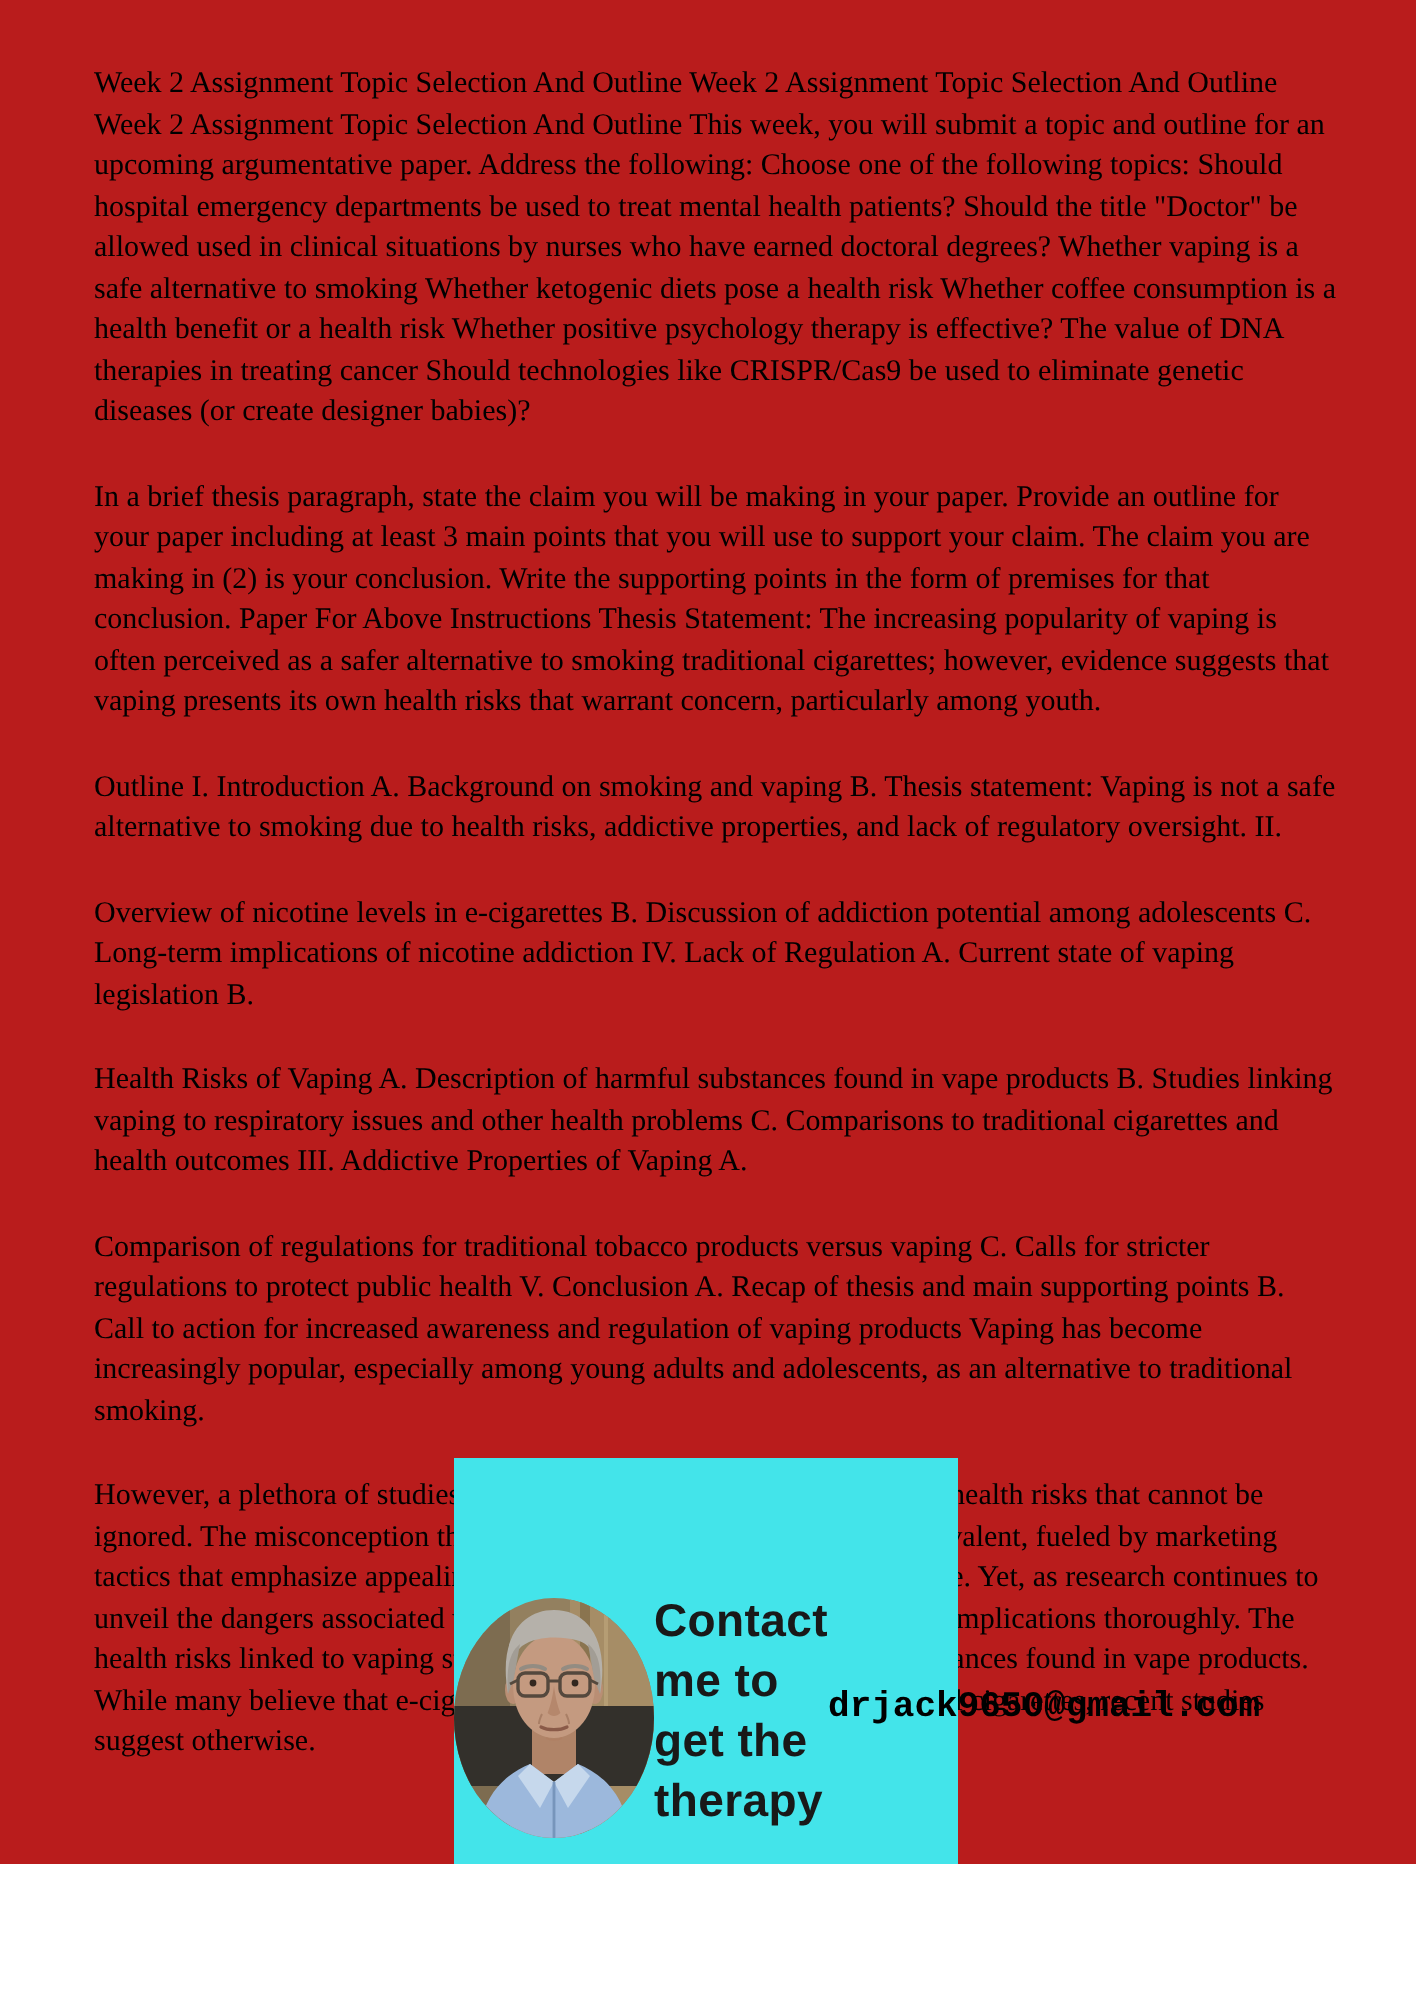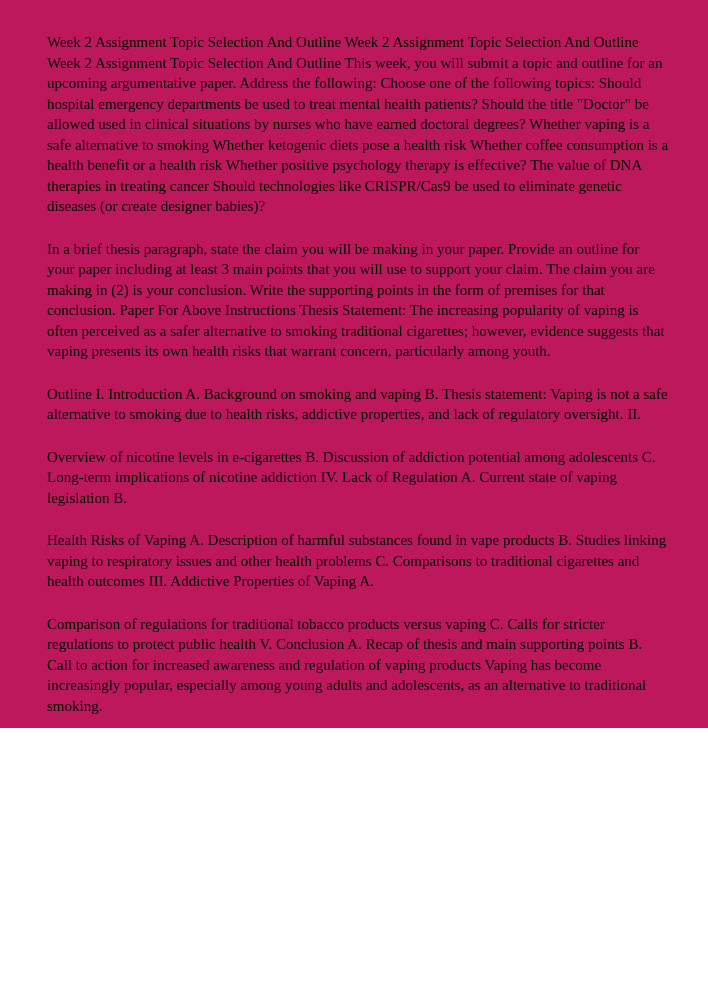--- a/index.html
+++ b/index.html
@@ -4,22 +4,22 @@
 <style>
   * { box-sizing: border-box; }
   html, body {
     margin: 0;
     padding: 0;
     background: #ffffff;
   }
   .page {
     position: relative;
     width: 708px;
-    height: 728px;
-    background: #be185d;
+    height: 932px;
+    background: #b91c1c;
     overflow: hidden;
     font-family: "Liberation Serif", serif;
   }
   .doc {
     position: absolute;
     left: 47px;
     top: 32px;
     width: 622px;
     font-size: 15px;
     line-height: 20.5px;

